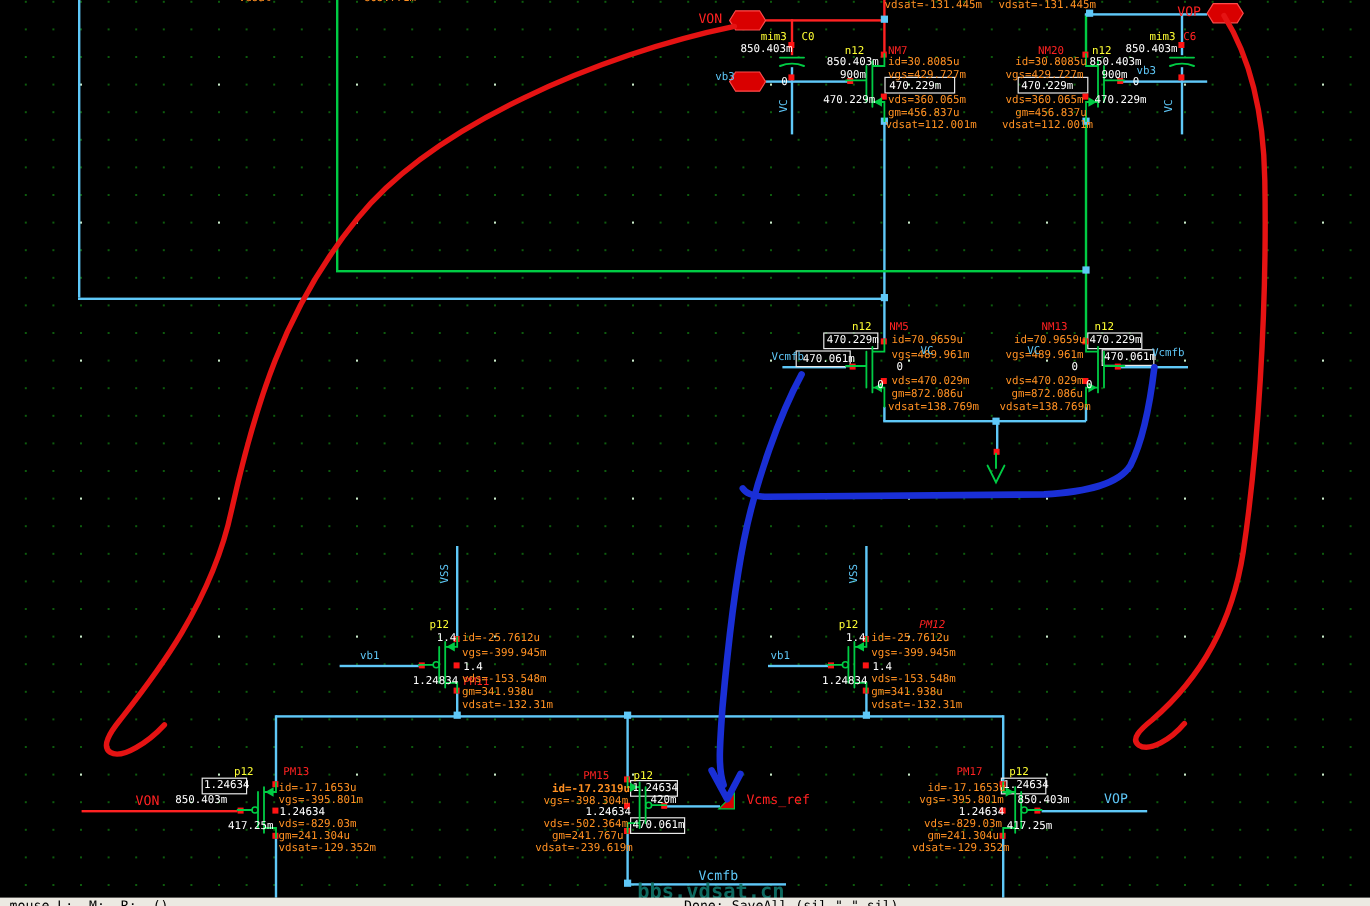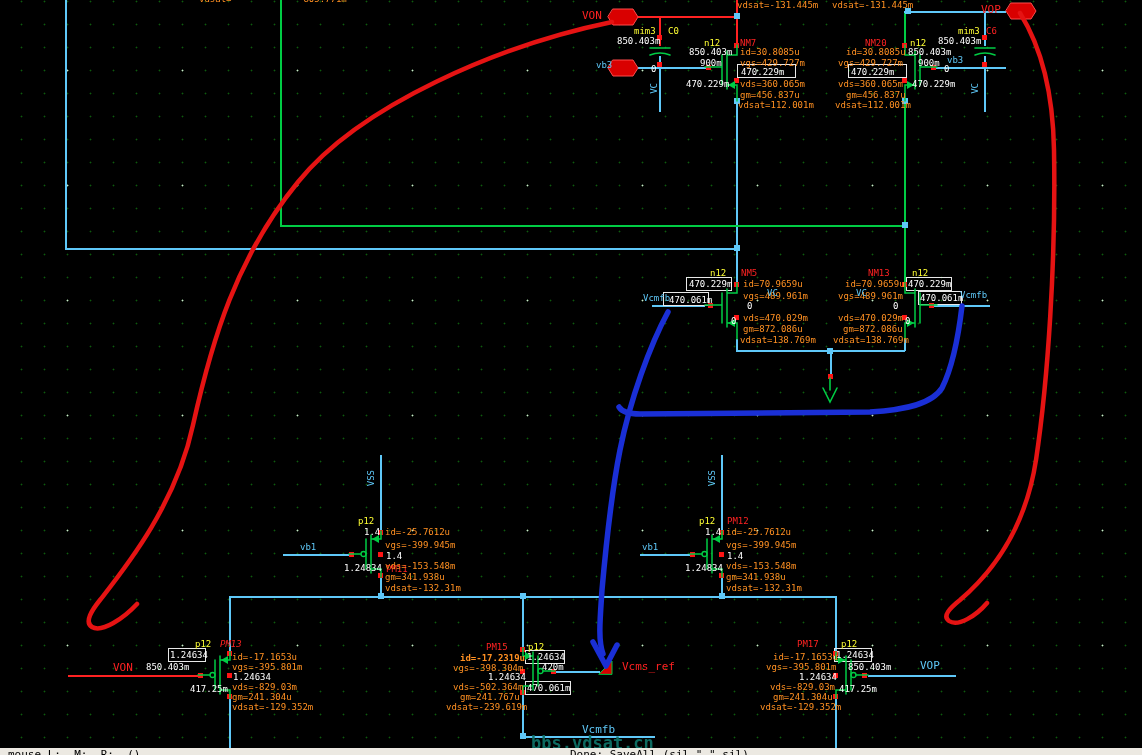--- a/index.html
+++ b/index.html
@@ -289,32 +289,32 @@
         <div class="lbl c-w" style="left: 364px; top: 527px;">1.4</div>
         <div class="lbl c-o" style="left: 385px; top: 527px;">id=-25.7612u</div>
         <div class="lbl c-c" style="left: 300px; top: 542px;">vb1</div>
         <div class="lbl c-o" style="left: 385px; top: 540px;">vgs=-399.945m</div>
         <div class="lbl c-w" style="left: 386px; top: 551px;">1.4</div>
         <div class="lbl c-o" style="left: 385px; top: 561px;">vds=-153.548m</div>
         <div class="lbl c-w" style="left: 344px; top: 563px;">1.24834</div>
         <div class="lbl c-o" style="left: 385px; top: 572px;">gm=341.938u</div>
         <div class="lbl c-o" style="left: 385px; top: 583px;">vdsat=-132.31m</div>
         <div class="lbl c-y" style="left: 699px; top: 516px;">p12</div>
-        <div class="lbl c-r" style="left: 727px; top: 516px;">PM12</div>
+        <div class="lbl c-r" style="left: 766px; top: 516px; font-style: italic;">PM12</div>
         <div class="lbl c-w" style="left: 705px; top: 527px;">1.4</div>
         <div class="lbl c-o" style="left: 726px; top: 527px;">id=-25.7612u</div>
         <div class="lbl c-c" style="left: 642px; top: 542px;">vb1</div>
         <div class="lbl c-o" style="left: 726px; top: 540px;">vgs=-399.945m</div>
         <div class="lbl c-w" style="left: 727px; top: 551px;">1.4</div>
         <div class="lbl c-o" style="left: 726px; top: 561px;">vds=-153.548m</div>
         <div class="lbl c-w" style="left: 685px; top: 563px;">1.24834</div>
         <div class="lbl c-o" style="left: 726px; top: 572px;">gm=341.938u</div>
         <div class="lbl c-o" style="left: 726px; top: 583px;">vdsat=-132.31m</div>
         <div class="lbl c-y" style="left: 195px; top: 639px;">p12</div>
-        <div class="lbl c-r" style="left: 220px; top: 639px; font-style: italic;">PM13</div>
+        <div class="lbl c-r" style="left: 236px; top: 639px;">PM13</div>
         <div class="lbl c-w" style="left: 170px; top: 650px;">1.24634</div>
         <div class="lbl c-o" style="left: 232px; top: 652px;">id=-17.1653u</div>
         <div class="lbl c-r s11" style="left: 113px; top: 662px;">VON</div>
         <div class="lbl c-w" style="left: 146px; top: 662px;">850.403m</div>
         <div class="lbl c-o" style="left: 232px; top: 662px;">vgs=-395.801m</div>
         <div class="lbl c-w" style="left: 233px; top: 672px;">1.24634</div>
         <div class="lbl c-w" style="left: 190px; top: 684px;">417.25m</div>
         <div class="lbl c-o" style="left: 232px; top: 682px;">vds=-829.03m</div>
         <div class="lbl c-o" style="left: 232px; top: 692px;">gm=241.304u</div>
         <div class="lbl c-o" style="left: 232px; top: 702px;">vdsat=-129.352m</div>

